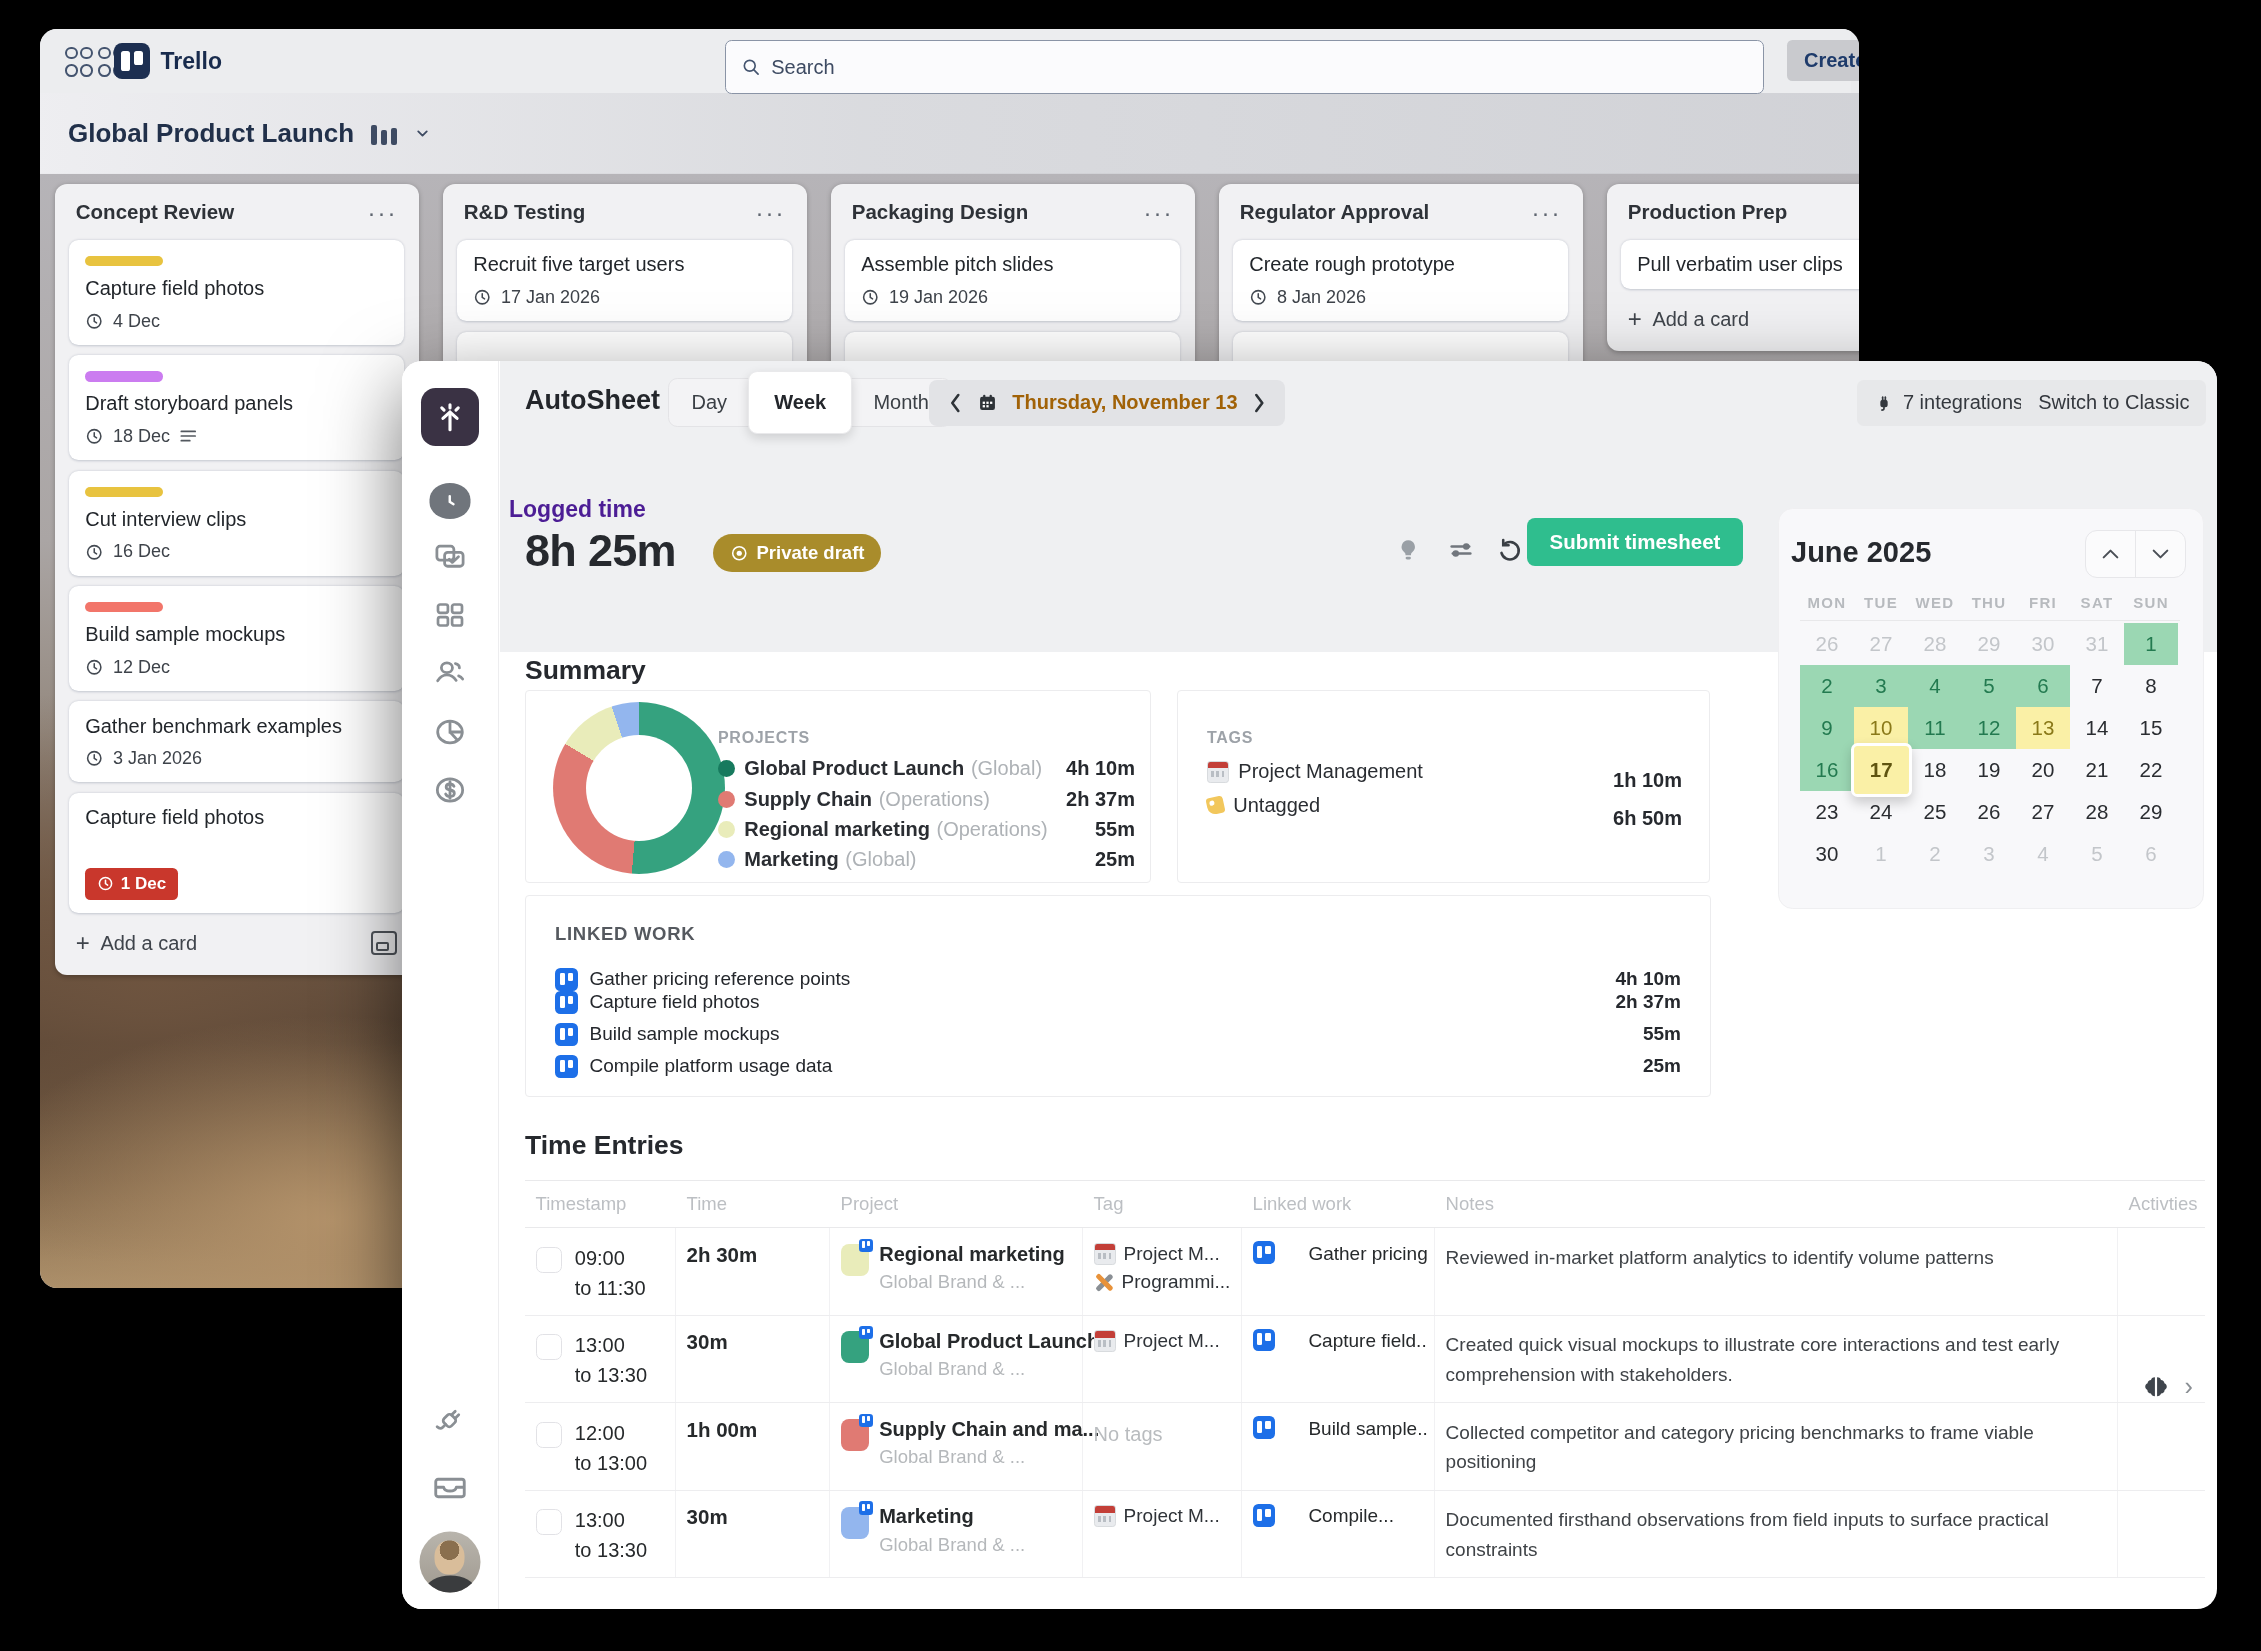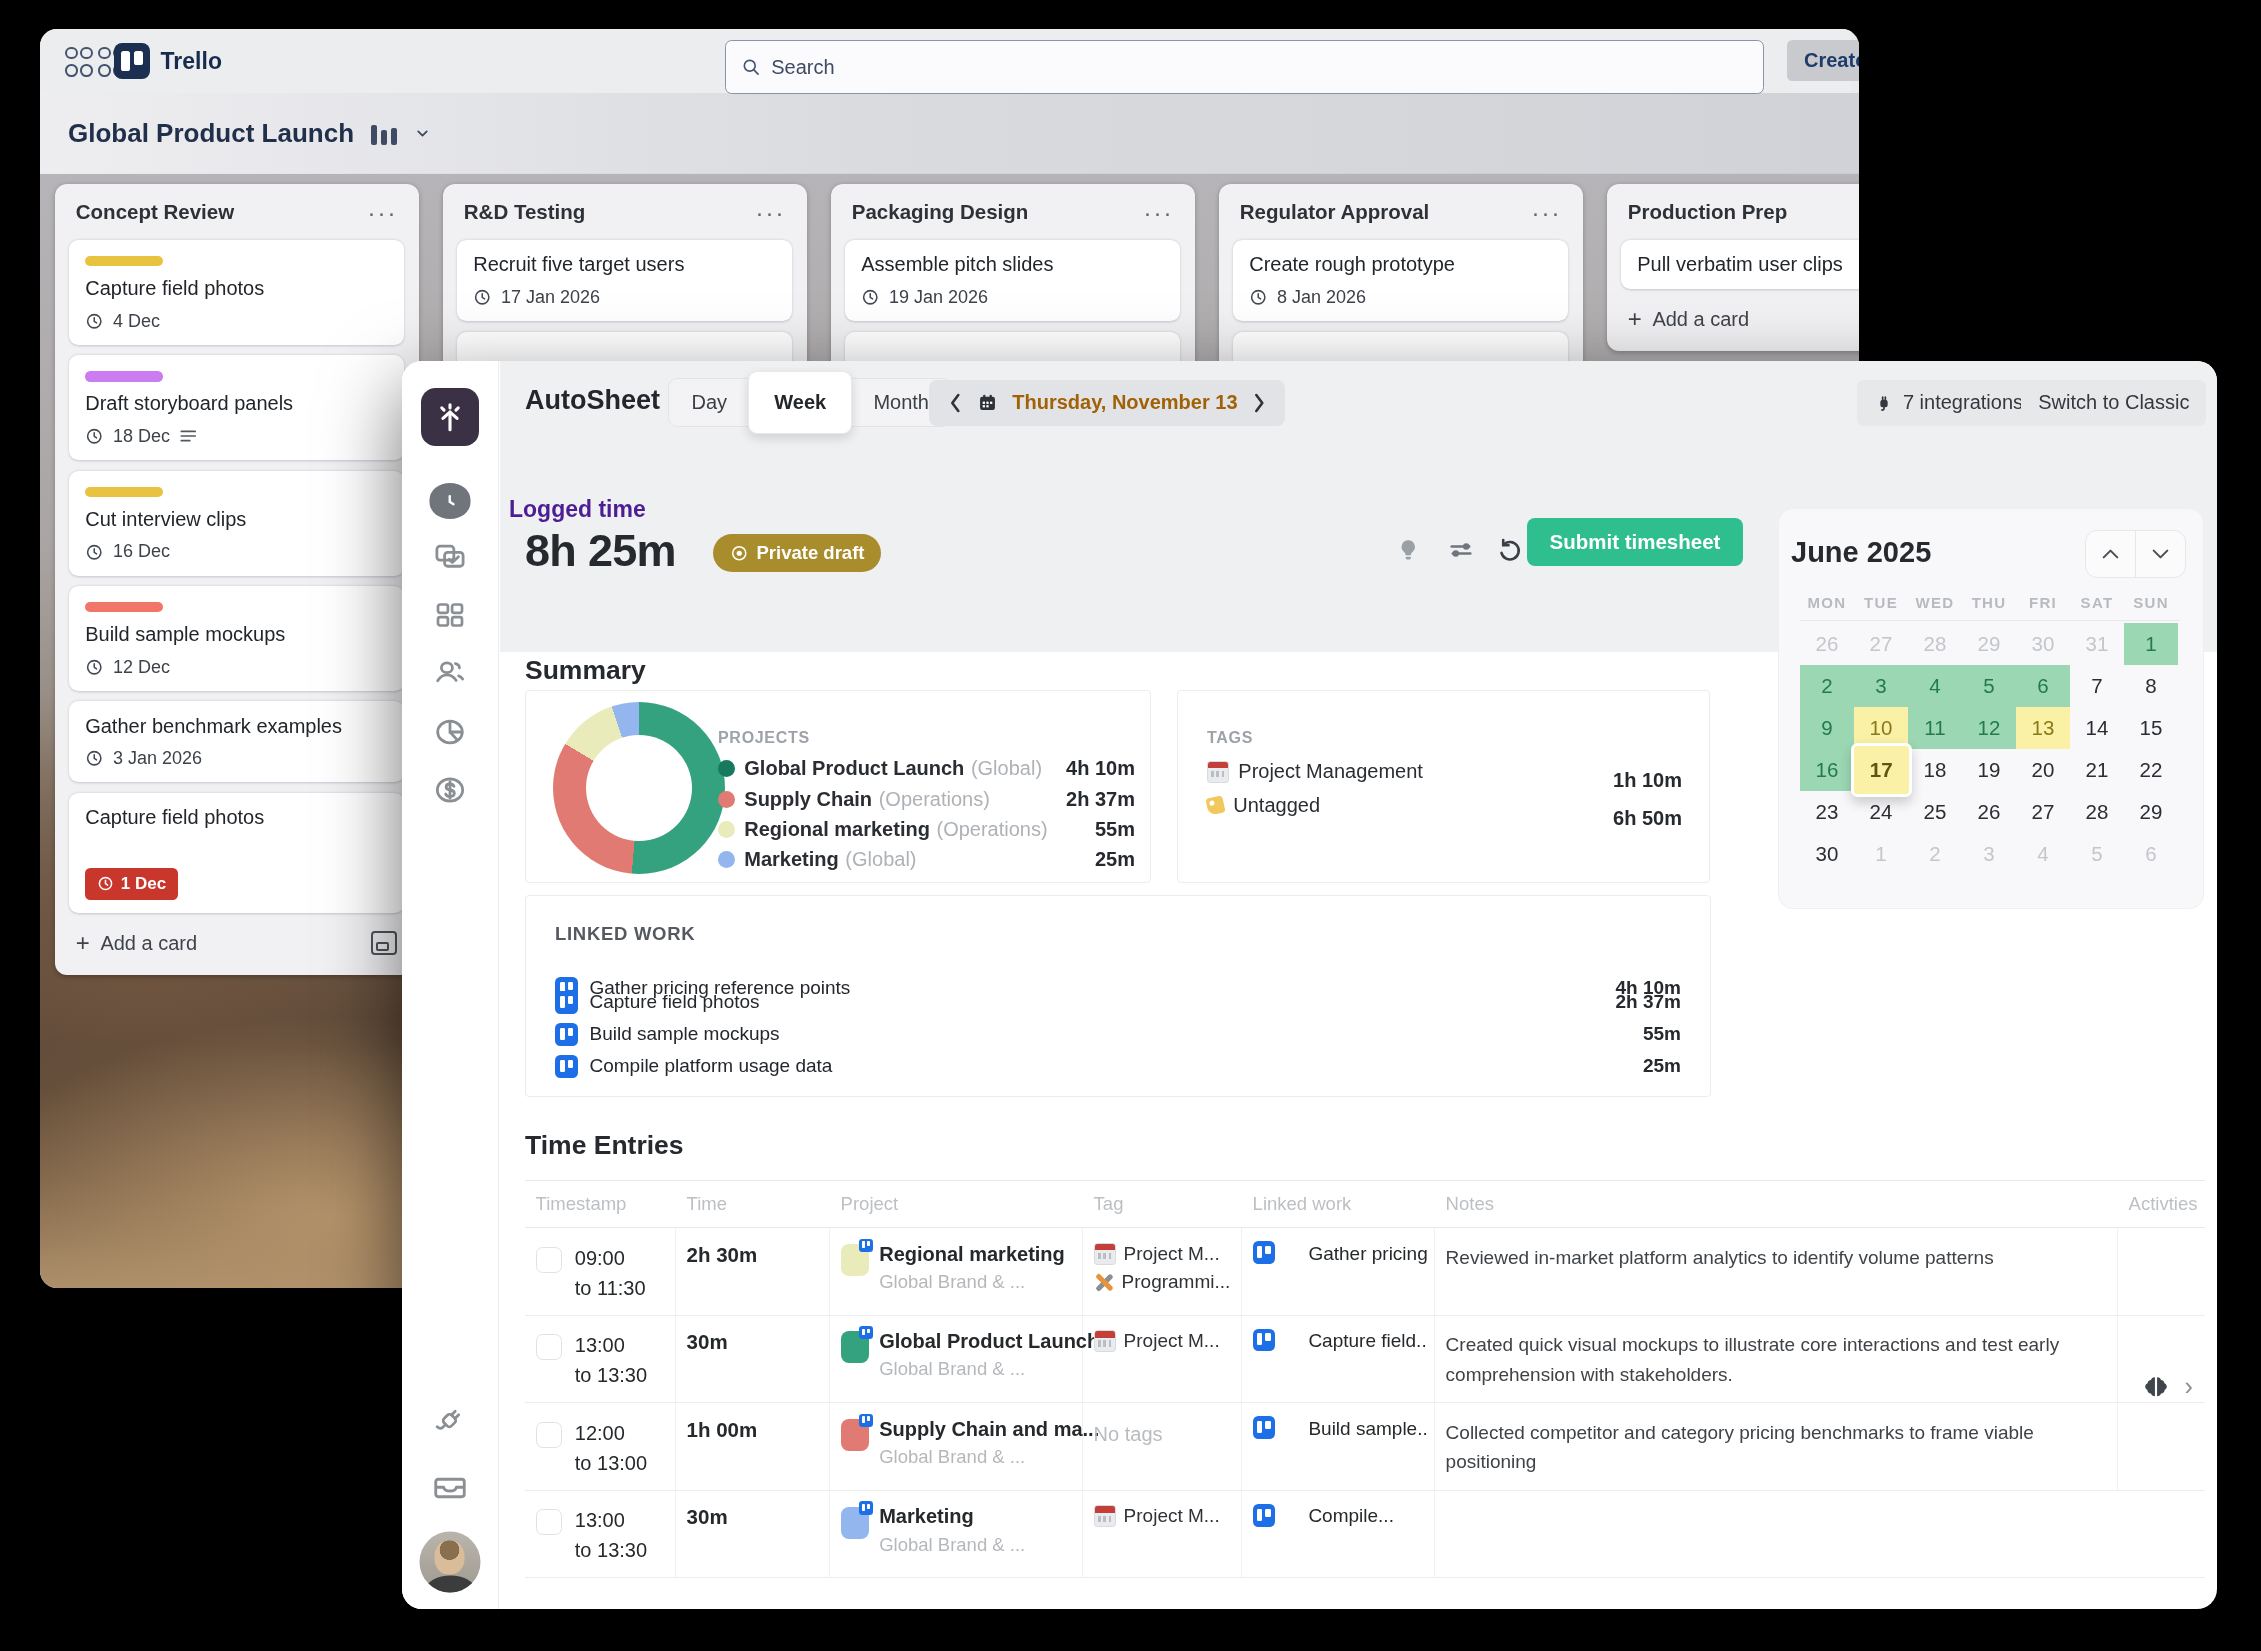--- a/index.html
+++ b/index.html
@@ -655,21 +655,21 @@
               <span class="tag-mini"></span>
               <span class="tag-name">Untagged</span>
               <span class="tag-time" style="position:relative;top:13.2px;">6h 50m</span>
             </div>
           </div>
       </div>
 
       <div class="card" style="left:25px;top:534px;width:1186px;height:202px;">
         <div class="mini-label" style="position:absolute;left:29px;top:26.5px;color:#55595F;font-size:18.5px;">LINKED WORK</div>
         <div id="linked-rows">
-            <div class="linked-row" style="top: 81px;">
+            <div class="linked-row" style="top: 72px;">
               <span class="trello-ic"></span>
               <span class="linked-name">Gather pricing reference points</span>
               <span class="linked-time">4h 10m</span>
             </div>
             <div class="linked-row" style="top: 95px;">
               <span class="trello-ic"></span>
               <span class="linked-name">Capture field photos</span>
               <span class="linked-time">2h 37m</span>
             </div>
             <div class="linked-row" style="top: 127px;">
@@ -793,20 +793,23 @@
               <div class="cell">
                 <div class="tagline">
                   <span class="cal-mini"></span>
                   <span>Project M...</span>
                 </div>
               </div>
               <div class="cell lw-cell">
                 <span class="trello-ic"></span>
                 <span class="lw-text">Compile...</span>
               </div>
+              <div class="cell">
+                <div class="notes">Documented firsthand observations from field inputs to surface practical constraints</div>
+              </div>
               <div class="cell"></div>
             </div>
           </div>
       </div>
 
       <div class="brainrow">
         <svg width="28" height="25" viewBox="0 0 26 22">
           <path d="M12 2.5c-2.4 0-3.4 1.3-3.6 2.4-1.8.1-3.2 1.2-3.2 3 -1.3.5-2.2 1.6-2.2 3.2 0 1.5.8 2.6 2 3.2 0 1.9 1.4 3.2 3.3 3.3.4 1.5 1.7 2.4 3.7 2.4V2.5z" fill="#3F454C"></path>
           <path d="M14 2.5c2.4 0 3.4 1.3 3.6 2.4 1.8.1 3.2 1.2 3.2 3 1.3.5 2.2 1.6 2.2 3.2 0 1.5-.8 2.6-2 3.2 0 1.9-1.4 3.2-3.3 3.3-.4 1.5-1.7 2.4-3.7 2.4V2.5z" fill="#3F454C"></path>
         </svg>

